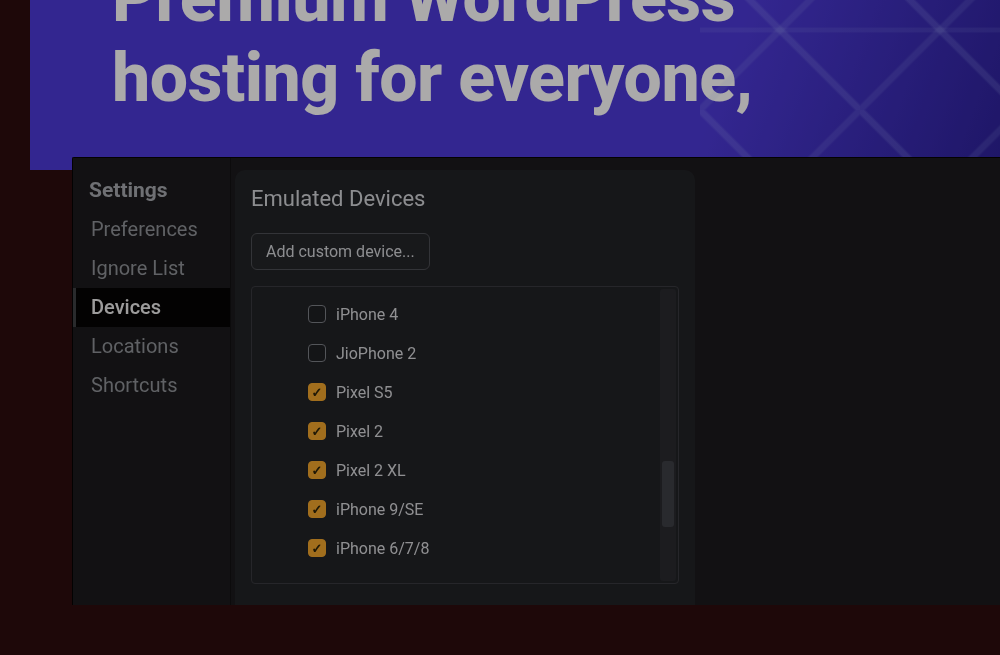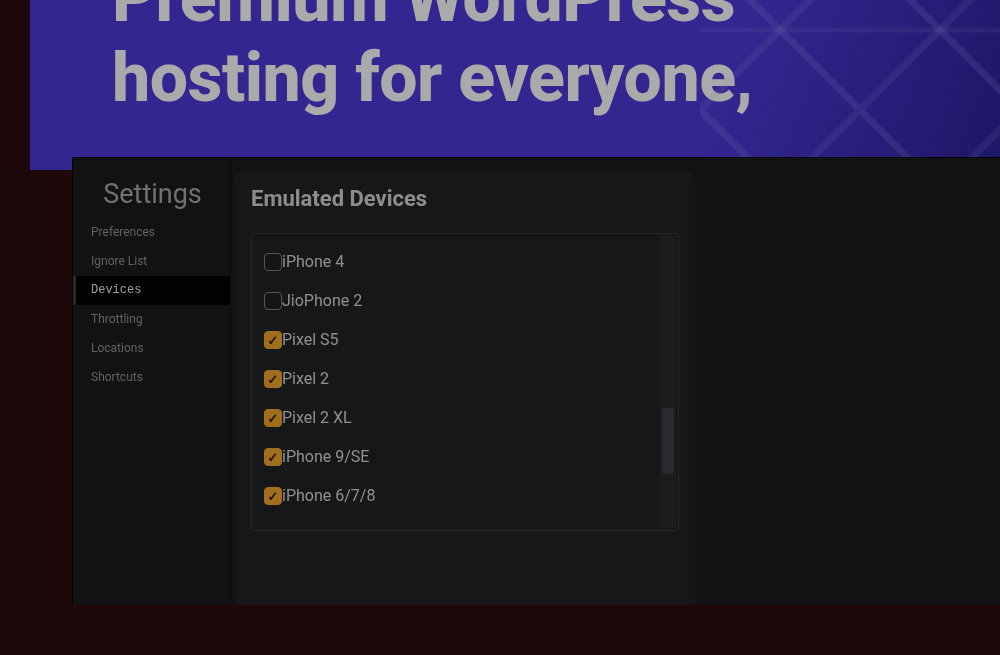--- a/index.html
+++ b/index.html
@@ -56,39 +56,37 @@
       box-shadow: 0 -1px 0 #000 inset;
     }
     .sidebar {
       width: 158px;
       padding: 16px 0 10px 0;
       background: #17181a;
       border-right: 1px solid rgba(0,0,0,.35);
     }
     .sidebar-heading {
       color: #a4a8ad;
-      font-size: 27px;
-      font-weight: 400;
+      font-size: 21px;
+      font-weight: 700;
       padding: 4px 14px 8px 16px;
-      text-align: center;
     }
     .side-item {
       display: block;
       padding: 7px 14px 7px 18px;
       color: #8d9196;
-      font-size: 12px;
+      font-size: 20px;
       line-height: 1.25;
       cursor: default;
     }
     .side-item.active {
       background: #000;
       color: #eaeaea;
       font-weight: 500;
       position: relative;
-      font-family: Liberation Mono, monospace;
     }
     .side-item.active::before{
       content:""; position:absolute; left:0; top:0; bottom:0; width:3px;
       background:#3b3d41;
     }
     .content {
       flex: 1;
       position: relative;
       background: #17181a;
     }
@@ -97,21 +95,21 @@
       top: 12px; left: 4px;
       width: 460px;
       bottom: -16px;
       background: #1e2024;
       border-radius: 10px;
       padding: 16px 16px 0 16px;
     }
     .card-title {
       color: #d0d3d7;
       font-size: 22px;
-      font-weight: 700;
+      font-weight: 400;
       margin-bottom: 22px;
     }
     .add-btn {
       display: inline-block;
       background: #212327;
       color: #d0d3d7;
       border: 1px solid #4a4d52;
       border-radius: 6px;
       padding: 8px 14px;
       font-size: 16px;
@@ -130,25 +128,27 @@
     
     .scroll-track{
       position:absolute; right:2px; top:2px; bottom:2px; width:16px;
       background: #26282c; border-radius:3px;
     }
     .scroll-thumb{
       position:absolute; left:2px; right:2px; top:172px; height:66px;
       background:#3b3e44; border-radius:3px;
     }
     .device-row{
-      display:flex; align-items:flex-end;
+      display:flex; align-items:flex-start;
+      gap:10px;
       padding:4px 18px 4px 2px;
       margin-bottom:12px;
       color:#d5d7da;
       font-size:16px;
+      margin-left:44px;
     }
     .chk{
       width:18px; height:18px; border-radius:4px;
       flex:0 0 auto;
       display:flex; align-items:center; justify-content:center;
       font-size:13px; line-height:1;
     }
     .chk.off{
       background:#1b1d20;
       border:1.5px solid #7a7e85;
@@ -179,29 +179,29 @@
 </div>
 
 <div class="panel">
 
   <div class="sidebar">
     <div class="sidebar-heading">Settings</div>
     <div id="side-items">
         <div class="side-item"><span>Preferences</span></div>
         <div class="side-item"><span>Ignore List</span></div>
         <div class="side-item active"><span>Devices</span></div>
-        <div class="side-item"><span>Throttling</span></div>
         <div class="side-item"><span>Locations</span></div>
         <div class="side-item"><span>Shortcuts</span></div>
       </div>
   </div>
 
   <div class="content">
     <div class="card">
       <div class="card-title">Emulated Devices</div>
+      <span class="add-btn">Add custom device...</span>
       <div class="device-list">
         <div id="device-rows">
             <div class="device-row">
               <span class="chk off"></span>
               <span class="dev-label">iPhone 4</span>
             </div>
             <div class="device-row">
               <span class="chk off"></span>
               <span class="dev-label">JioPhone 2</span>
             </div>

